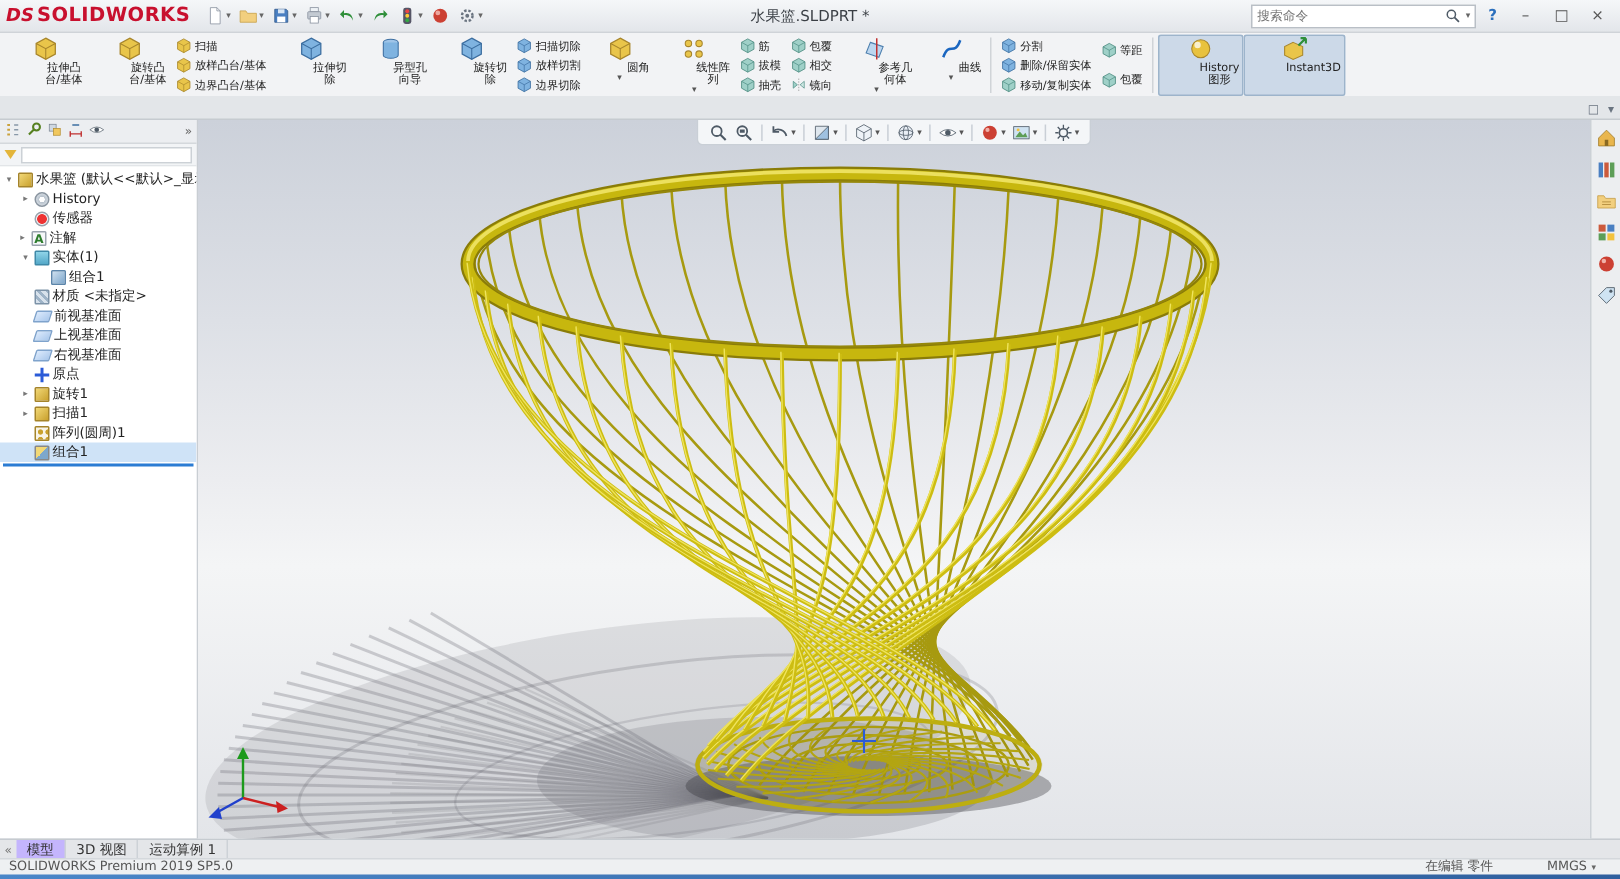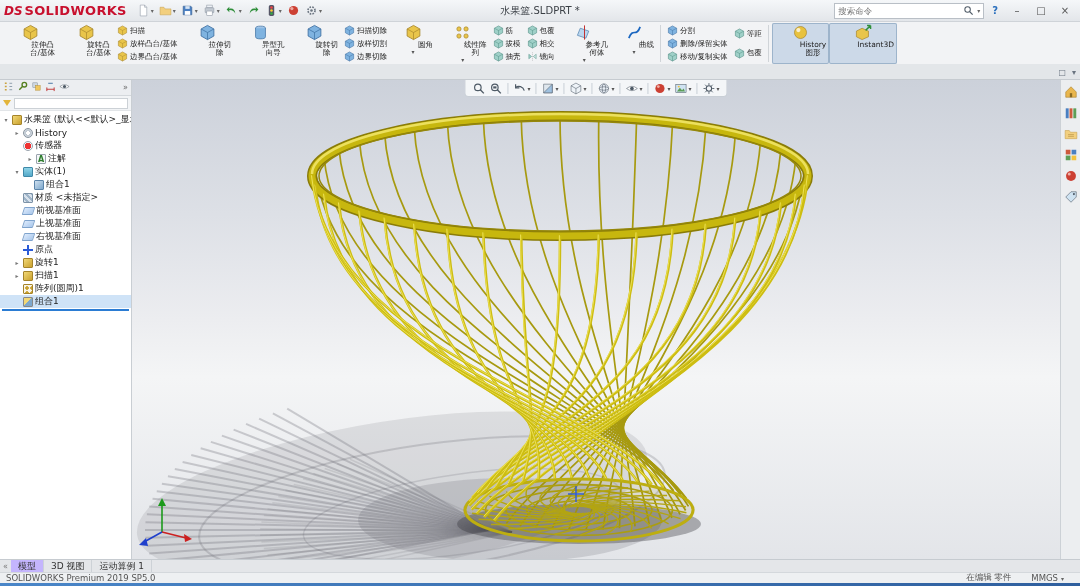--- a/index.html
+++ b/index.html
@@ -84,21 +84,21 @@
 
 .taskpane{width:20px;background:#eceef0;border-left:1px solid #ccd1d6;display:flex;flex-direction:column;align-items:center;padding-top:5px;gap:7px;flex:none;}
 .tp-btn{display:flex;}
 
 
 .bottombar{height:13px;background:#e4e6e9;border-top:1px solid #c6cbd0;display:flex;align-items:stretch;font-size:9px;flex:none;}
 .bt-nav{display:flex;align-items:center;padding:0 3px;color:#777;font-size:8px;}
 .btab{padding:0 7px;display:flex;align-items:center;border-right:1px solid #cdd2d7;color:#333;white-space:nowrap;}
 .btab.active{background:#c4b5fd;}
 .statusbar{height:11px;background:#eef0f2;border-top:1px solid #d4d8dc;display:flex;align-items:center;font-size:8.5px;color:#555;padding:0 6px;flex:none;}
-.sb-right{margin-left:auto;display:flex;align-items:center;gap:20px;padding-right:10px;}
+.sb-right{margin-left:auto;display:flex;align-items:center;gap:36px;padding-right:10px;}
 .unit-wrap{display:flex;align-items:center;gap:3px;}
 .bottom-edge{height:3px;background:linear-gradient(90deg,#4a86c8,#2f5f9e);flex:none;}
 </style>
 </head>
 <body>
 
 <div class="app">
 
   <div class="titlebar">
     <div class="logo">
@@ -537,21 +537,21 @@
           <div class="t-row" style="padding-left: 13px;">
             <span class="t-ex">▸</span>
             <span class="ti ti-hist"></span>
             <span class="t-tx">History</span>
           </div>
           <div class="t-row" style="padding-left: 13px;">
             <span class="t-ex"></span>
             <span class="ti ti-sensor"></span>
             <span class="t-tx">传感器</span>
           </div>
-          <div class="t-row" style="padding-left: 26px;">
+          <div class="t-row" style="padding-left: 11px;">
             <span class="t-ex">▸</span>
             <span class="ti ti-annot"></span>
             <span class="t-tx">注解</span>
           </div>
           <div class="t-row" style="padding-left: 13px;">
             <span class="t-ex">▾</span>
             <span class="ti ti-folder"></span>
             <span class="t-tx">实体(1)</span>
           </div>
           <div class="t-row" style="padding-left: 24px;">

